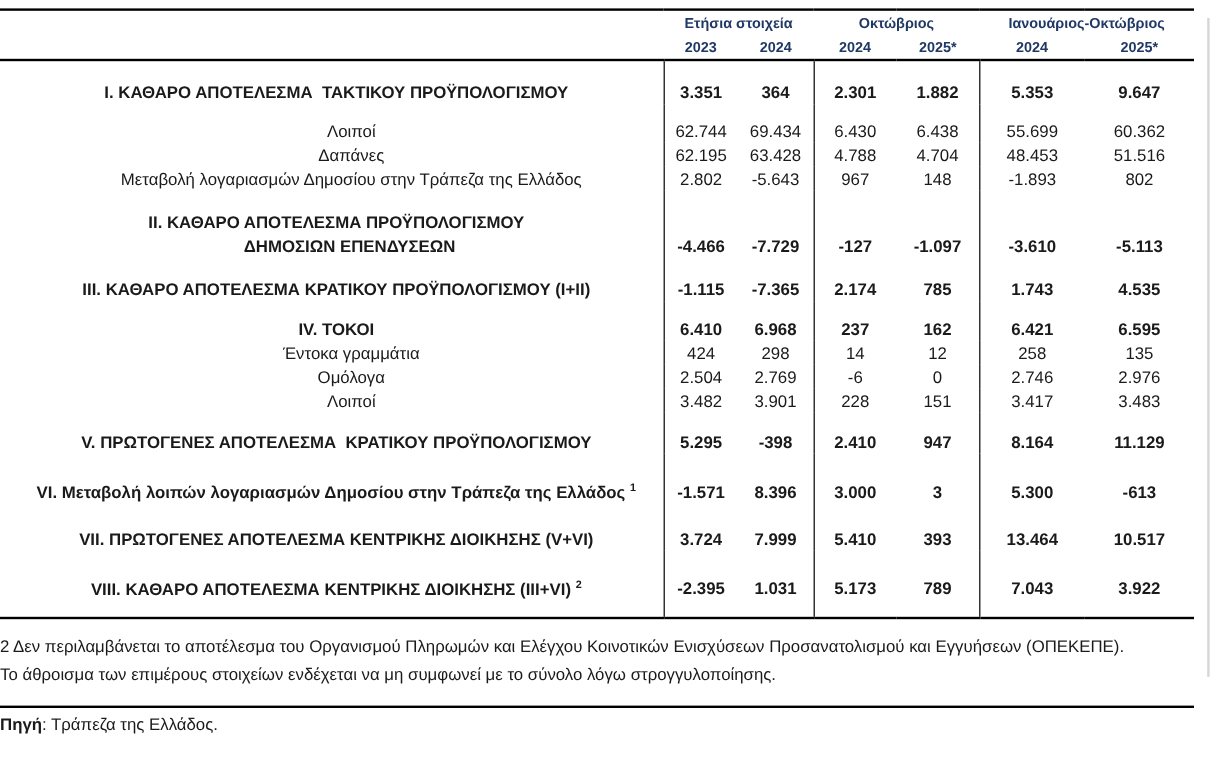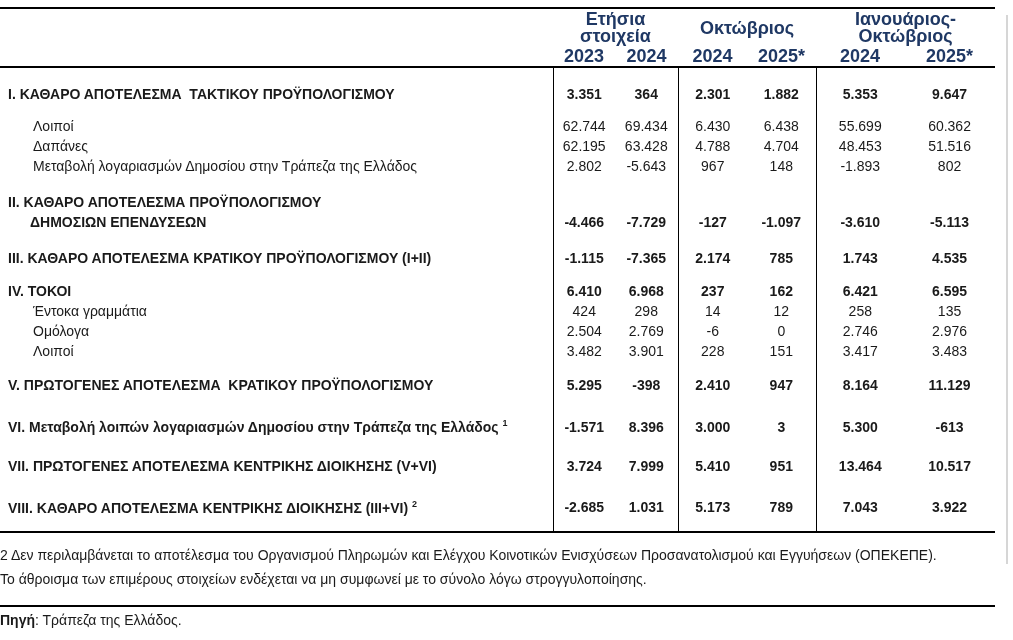--- a/index.html
+++ b/index.html
@@ -31,35 +31,35 @@
     width: 995px;
     margin-top: 7px;
   }
   
   thead td.corner {
     border-top: 2px solid var(--line, #000);
     border-bottom: 2px solid var(--line, #000);
   }
   thead th {
     color: var(--header-text, #1f3864);
-    font-size: 18px;
+    font-size: 12px;
     font-weight: bold;
     padding: 2px 0 1px 0;
     line-height: 17px;
   }
   thead th.grp { border-top: 2px solid var(--line, #000); }
   thead th.yr  { border-bottom: 2px solid var(--line, #000); }
   
   tbody td {
     font-size: 14px;
     line-height: 20px;
     vertical-align: bottom;
     padding: 0;
   }
-  td.lbl { text-align: left; padding-left: 8px; }
+  td.lbl { text-align: center; padding-left: 8px; }
   td.lbl .lbl-txt { white-space: pre; }
   td.ind { padding-left: 33px; }
   td.v { text-align: center; }
   tr.sec td { font-weight: bold; }
   td.d { border-left: 1px solid var(--line, #000); }
   .lbl-line { display: block; white-space: pre; }
   .lbl-line2 { padding-left: 22px; }
   sup.fnref { font-size: 9px; font-weight: bold; }
   
   tr.pt12 td { padding-top: 12px; }
@@ -247,31 +247,31 @@
         <td class="v">3</td>
         <td class="v d">5.300</td>
         <td class="v">-613</td>
       </tr>
 
       <tr class="sec pt19">
         <td class="lbl"><span class="lbl-txt">VII. ΠΡΩΤΟΓΕΝΕΣ ΑΠΟΤΕΛΕΣΜΑ ΚΕΝΤΡΙΚΗΣ ΔΙΟΙΚΗΣΗΣ (V+VI)</span></td>
         <td class="v d">3.724</td>
         <td class="v">7.999</td>
         <td class="v d">5.410</td>
-        <td class="v">951</td>
+        <td class="v">393</td>
         <td class="v d">13.464</td>
         <td class="v">10.517</td>
       </tr>
 
       <tr class="sec pt18 last">
         <td class="lbl">
           <span class="lbl-txt">VIII. ΚΑΘΑΡΟ ΑΠΟΤΕΛΕΣΜΑ ΚΕΝΤΡΙΚΗΣ ΔΙΟΙΚΗΣΗΣ (III+VI)</span>
           <sup class="fnref">2</sup>
         </td>
-        <td class="v d">-2.685</td>
+        <td class="v d">-2.395</td>
         <td class="v">1.031</td>
         <td class="v d">5.173</td>
         <td class="v">789</td>
         <td class="v d">7.043</td>
         <td class="v">3.922</td>
       </tr>
 
     </tbody>
   </table>
 

